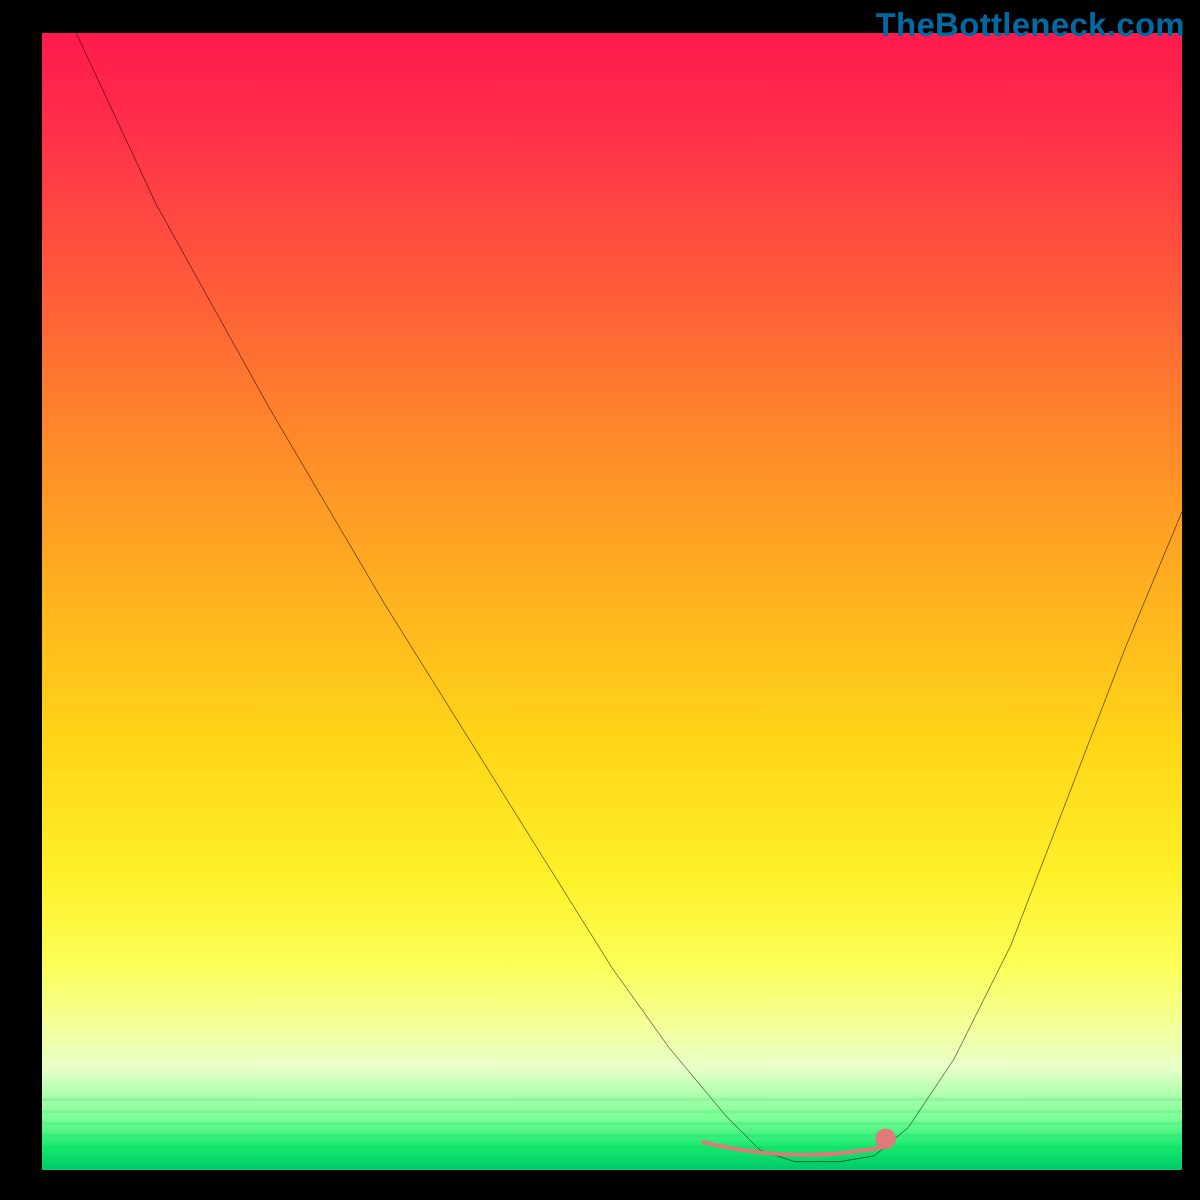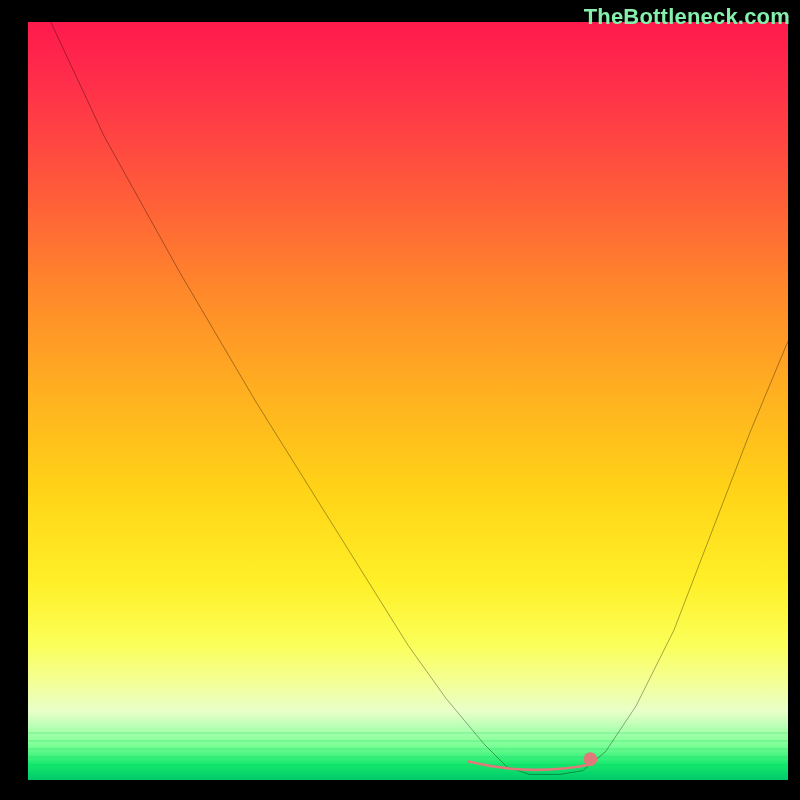--- a/index.html
+++ b/index.html
@@ -14,21 +14,21 @@
   .frame {
     position: relative;
     width: 800px;
     height: 800px;
     background: #000;
   }
   .watermark {
     position: absolute;
     top: 4px;
     right: 10px;
-    color: #86efac;
+    color: #0369a1;
     font-size: 22px;
     font-weight: 600;
     letter-spacing: 0.2px;
     z-index: 30;
     user-select: none;
   }
   
   .plot {
     position: absolute;
     left: 28px;

